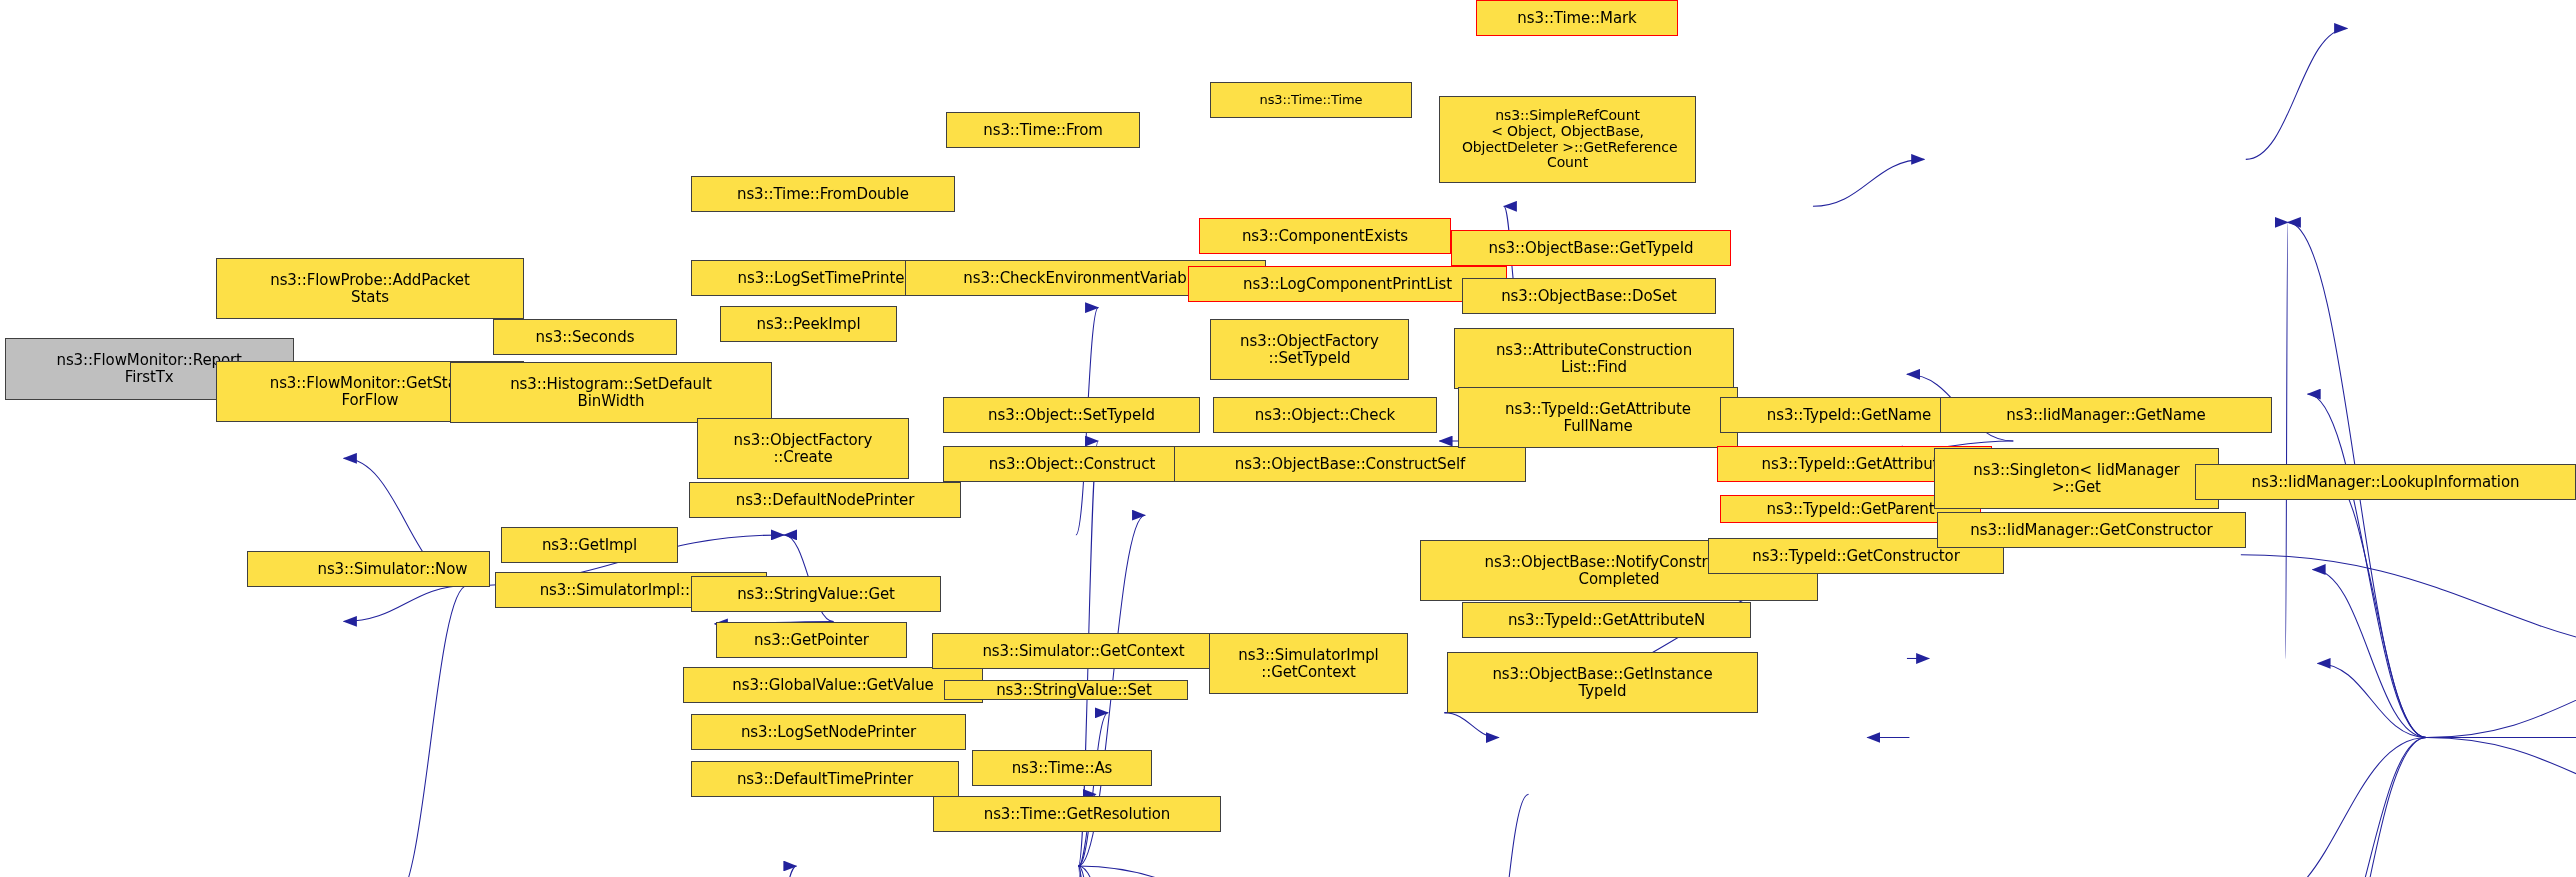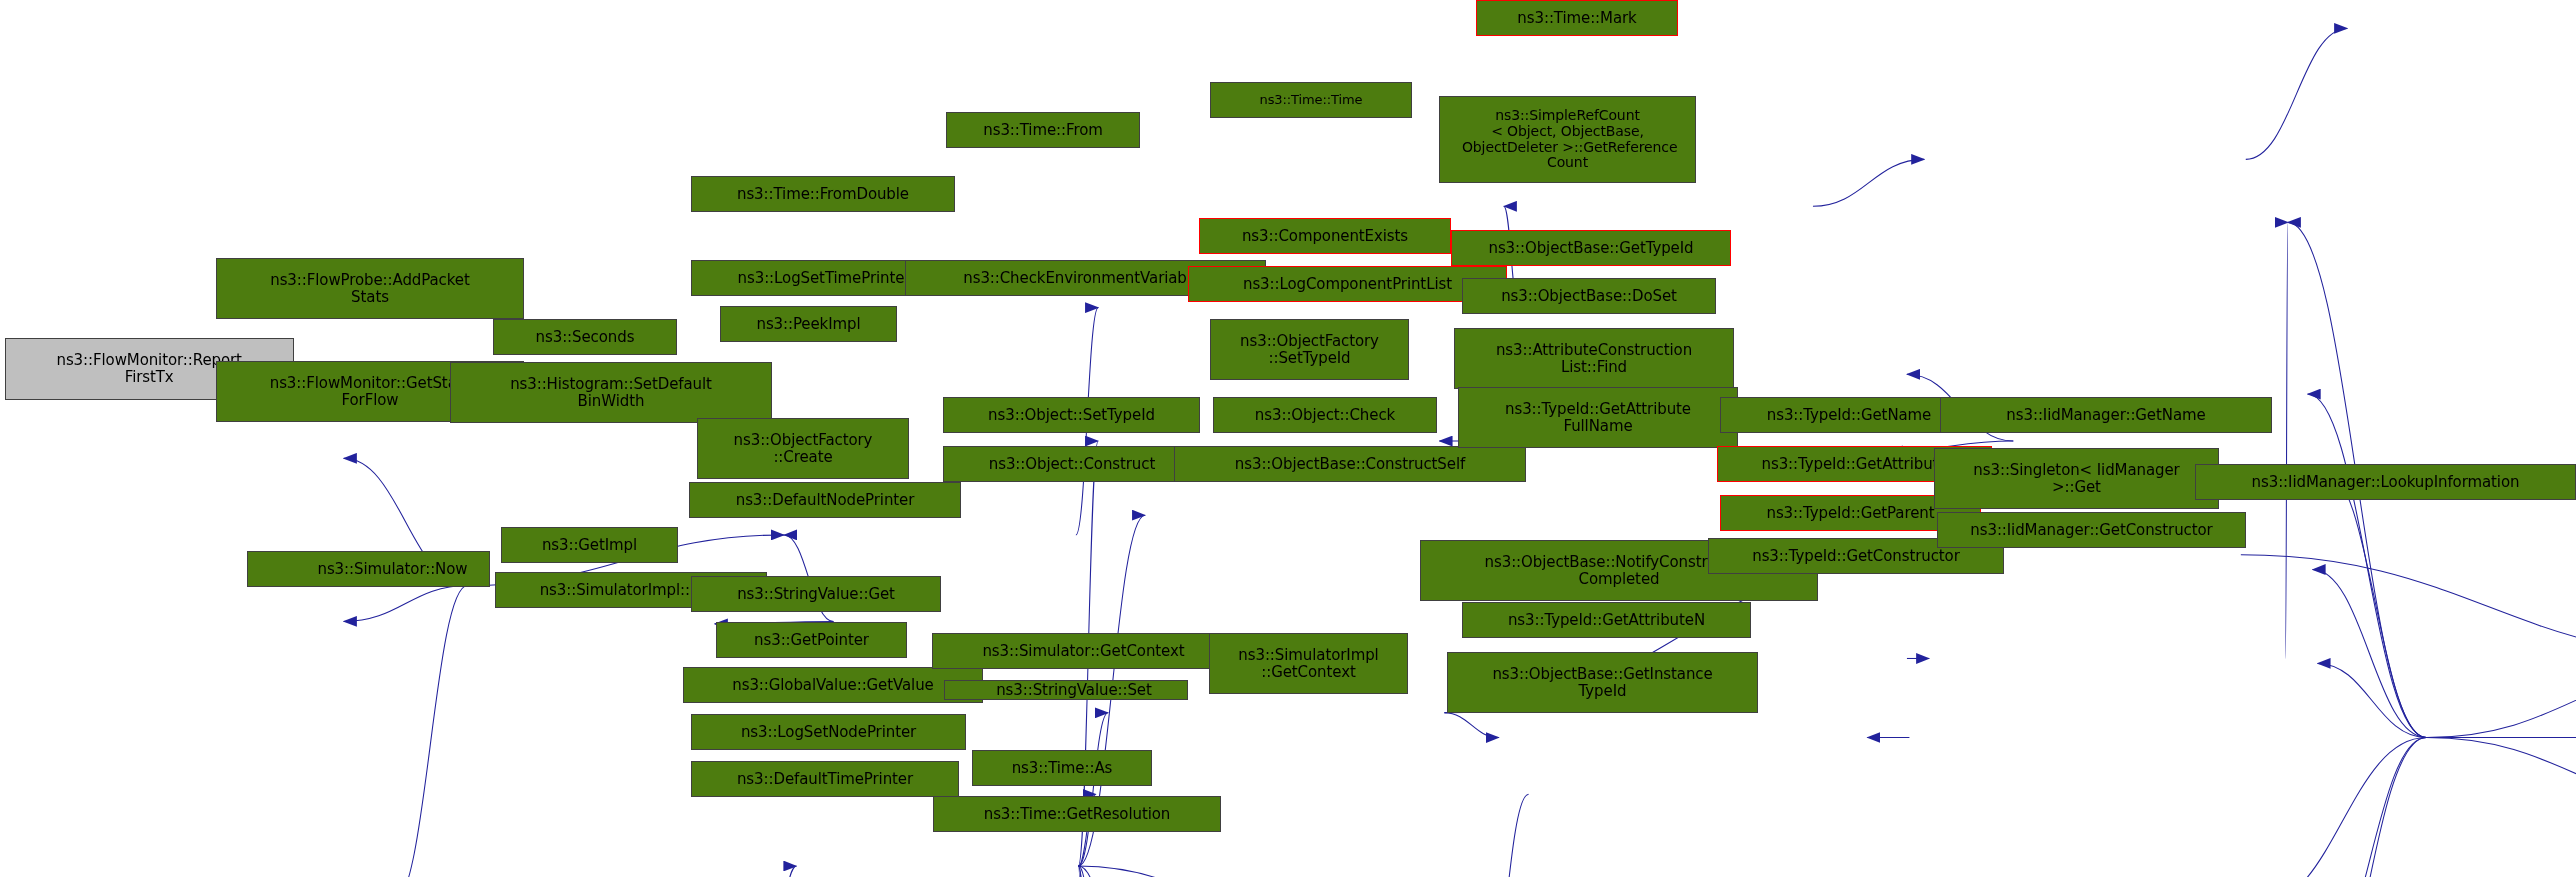--- a/index.html
+++ b/index.html
@@ -10,21 +10,21 @@
     height:878px;
     background:#ffffff;
     font-family:"DejaVu Sans","Liberation Sans",sans-serif;
     overflow:hidden;
   }
   #edges{position:absolute;left:0;top:0;width:2576px;height:878px;pointer-events:none;}
   .node{
     position:absolute;
     box-sizing:border-box;
     border:1px solid #404040;
-    background:#4d7c0f;
+    background:#fde047;
     color:#000000;
     display:flex;
     align-items:center;
     justify-content:center;
     text-align:center;
     line-height:1.12;
     white-space:pre;
     letter-spacing:-0.1px;
     z-index:5;
   }
@@ -157,21 +157,21 @@
 List::Find</div>
       <div class="node thick" style="left: 1458px; top: 387px; width: 280px; height: 61px; font-size: 15px;">ns3::TypeId::GetAttribute
 FullName</div>
       <div class="node thick" style="left: 1420px; top: 540px; width: 398px; height: 61px; font-size: 15px;">ns3::ObjectBase::NotifyConstruction
 Completed</div>
       <div class="node thick" style="left: 1454px; top: 602px; width: 289px; height: 36px; font-size: 15px; margin-left: 8px;">ns3::TypeId::GetAttributeN</div>
       <div class="node thick" style="left: 1447px; top: 652px; width: 311px; height: 61px; font-size: 15px;">ns3::ObjectBase::GetInstance
 TypeId</div>
       <div class="node thick" style="left: 1720px; top: 397px; width: 258px; height: 36px; font-size: 15px;">ns3::TypeId::GetName</div>
       <div class="node thick red" style="left: 1717px; top: 446px; width: 275px; height: 36px; font-size: 15px;">ns3::TypeId::GetAttribute</div>
-      <div class="node thick red" style="left: 1720px; top: 495px; width: 261px; height: 36px; font-size: 15px;">ns3::TypeId::GetParent</div>
+      <div class="node thick red" style="left: 1720px; top: 495px; width: 261px; height: 28px; font-size: 15px;">ns3::TypeId::GetParent</div>
       <div class="node thick" style="left: 1708px; top: 538px; width: 296px; height: 36px; font-size: 15px;">ns3::TypeId::GetConstructor</div>
       <div class="node thick" style="left: 1940px; top: 397px; width: 332px; height: 36px; font-size: 15px;">ns3::IidManager::GetName</div>
       <div class="node thick" style="left: 1934px; top: 448px; width: 285px; height: 61px; font-size: 15px;">ns3::Singleton&lt; IidManager
 &gt;::Get</div>
       <div class="node thick" style="left: 1937px; top: 512px; width: 309px; height: 36px; font-size: 15px;">ns3::IidManager::GetConstructor</div>
       <div class="node thick" style="left: 2195px; top: 464px; width: 381px; height: 36px; font-size: 15px;">ns3::IidManager::LookupInformation</div>
     </div>
 </div>
 
 

